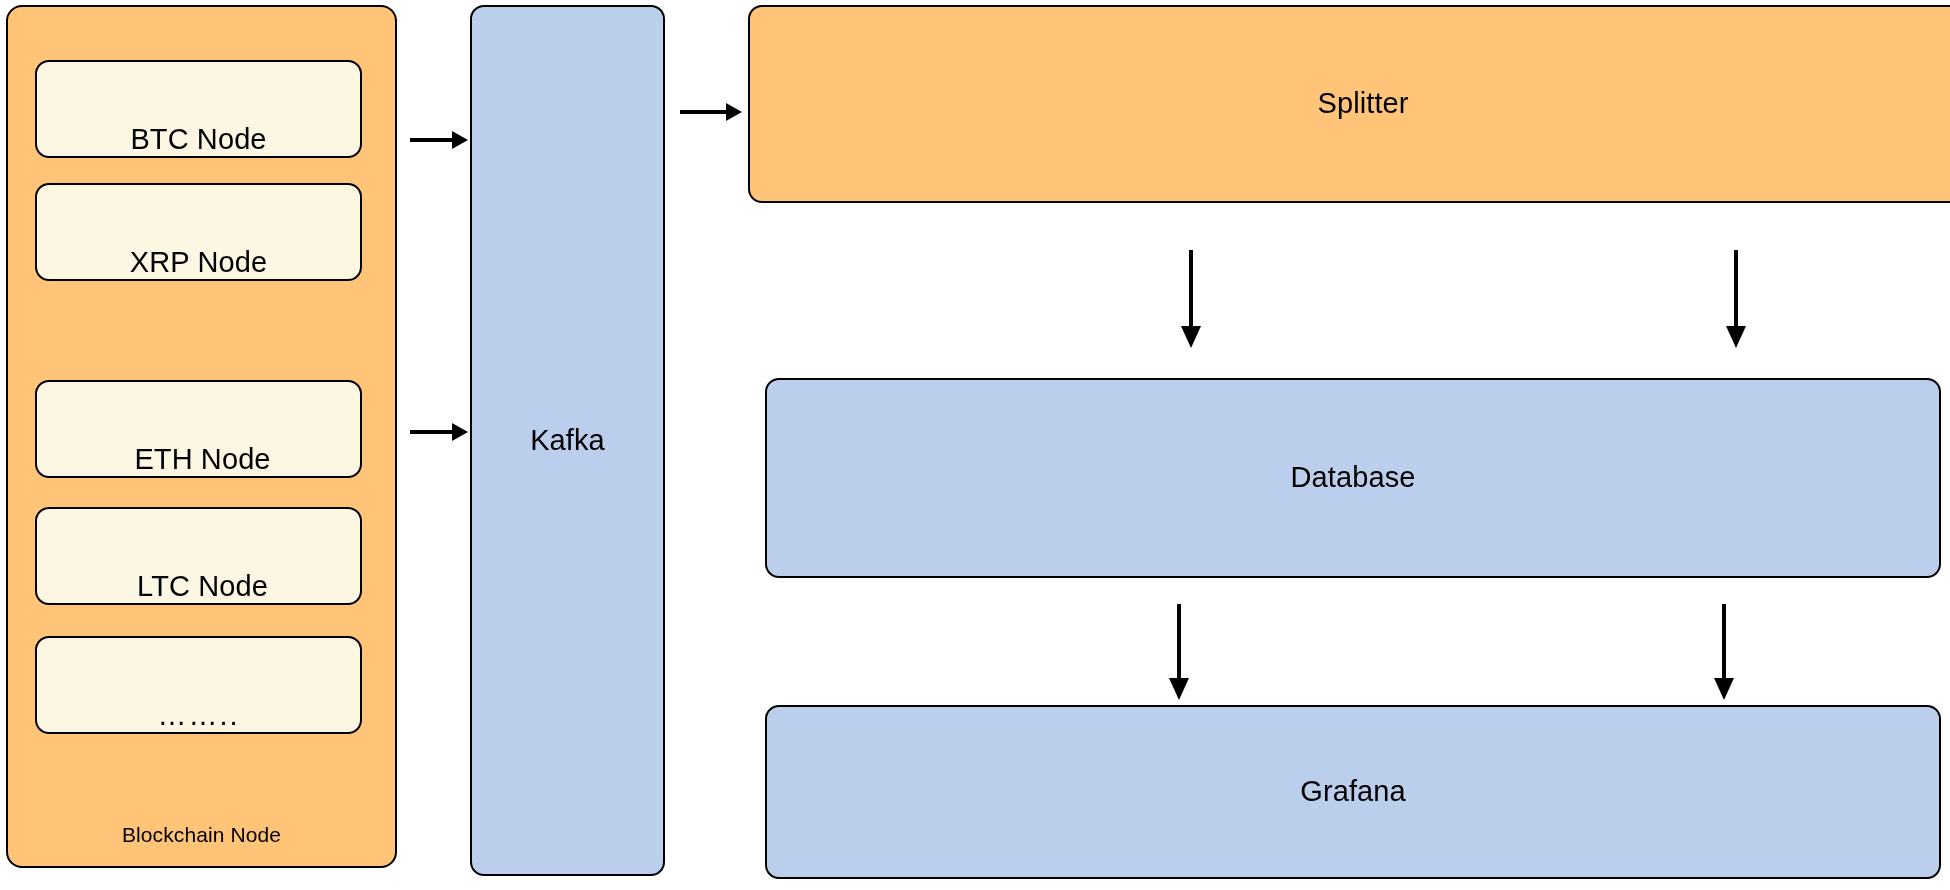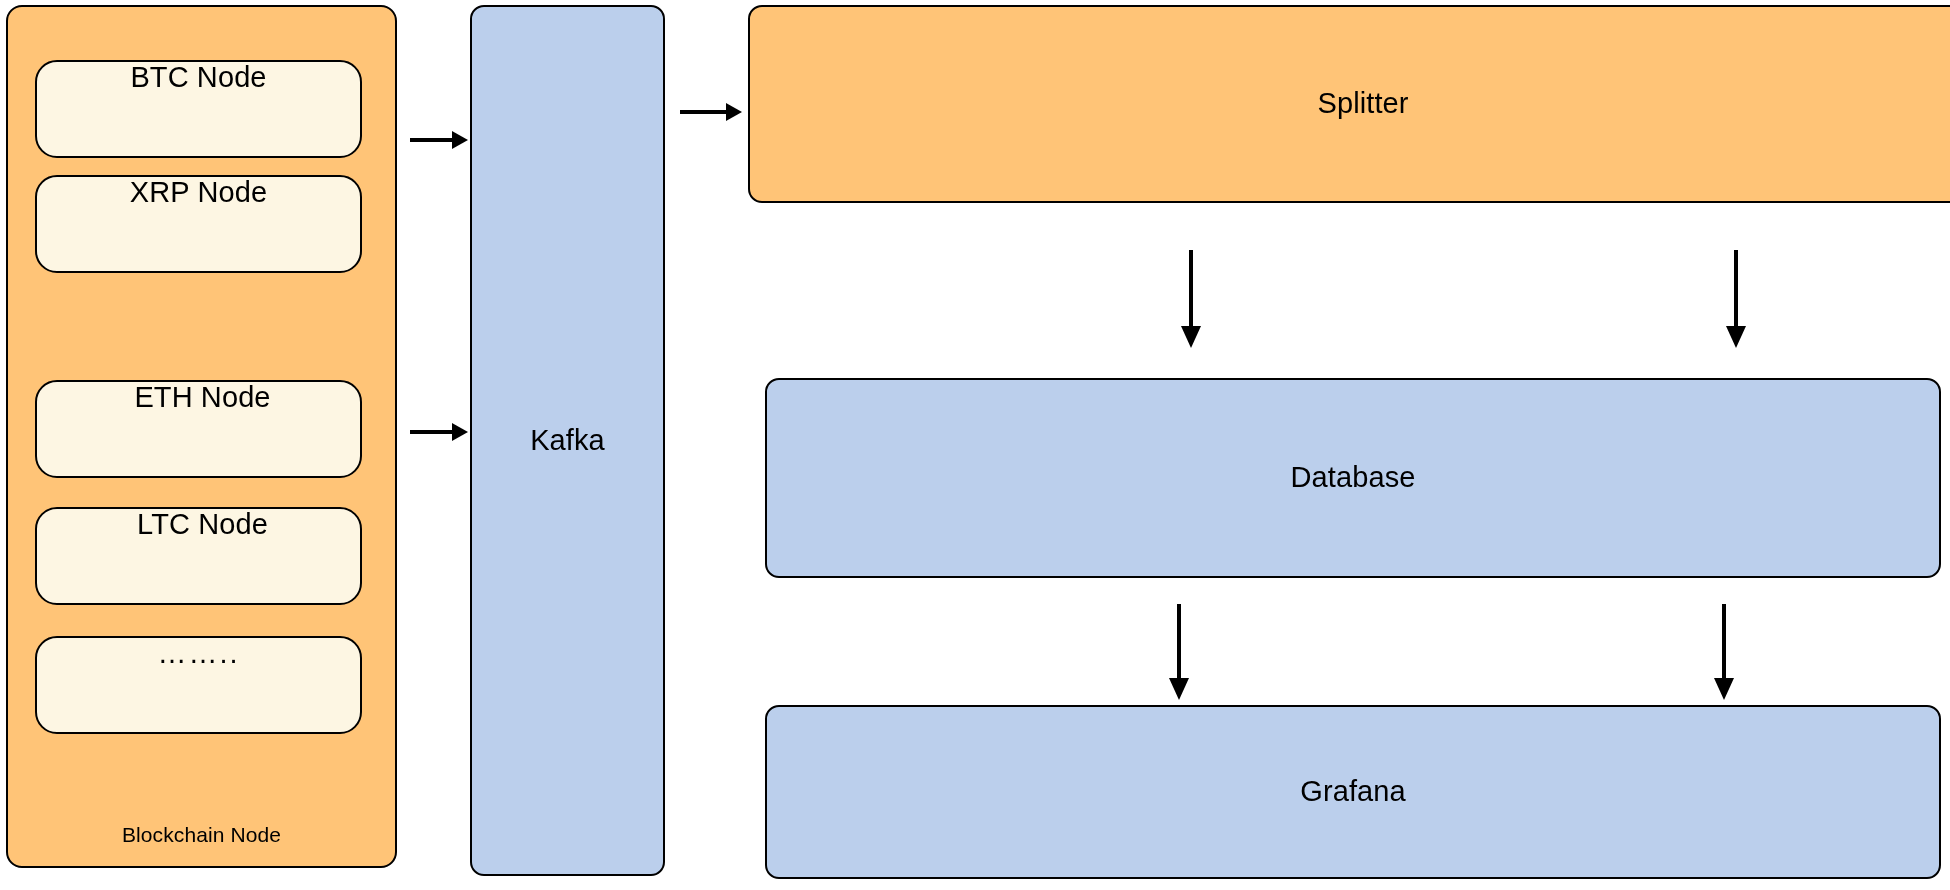--- a/index.html
+++ b/index.html
@@ -52,31 +52,31 @@
     color: #000000;
   }
 
   .chain-item {
     position: absolute;
     left: 27px;
     width: 327px;
     height: 98px;
     background: #FDF6E3;
     border: 2px solid #000000;
-    border-radius: 22px;
+    border-radius: 14px;
     box-sizing: border-box;
     display: flex;
-    align-items: flex-start;
+    align-items: flex-end;
     justify-content: center;
     font-size: 29px;
     color: #000000;
   }
 
   .chain-item.i0 { top: 53px; }
-  .chain-item.i1 { top: 168px; }
+  .chain-item.i1 { top: 176px; }
   .chain-item.i2 { top: 373px; padding-left: 8px; }
   .chain-item.i3 { top: 500px; padding-left: 8px; }
   .chain-item.i4 { top: 629px; }
 
   .chain-item .dots {
     letter-spacing: 2px;
     font-size: 29px;
   }
 
   #kafka-box {

